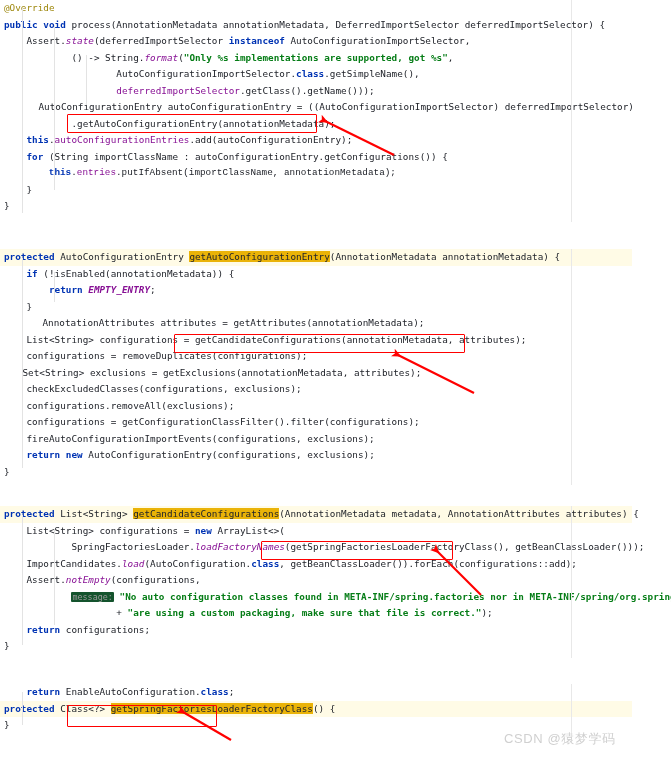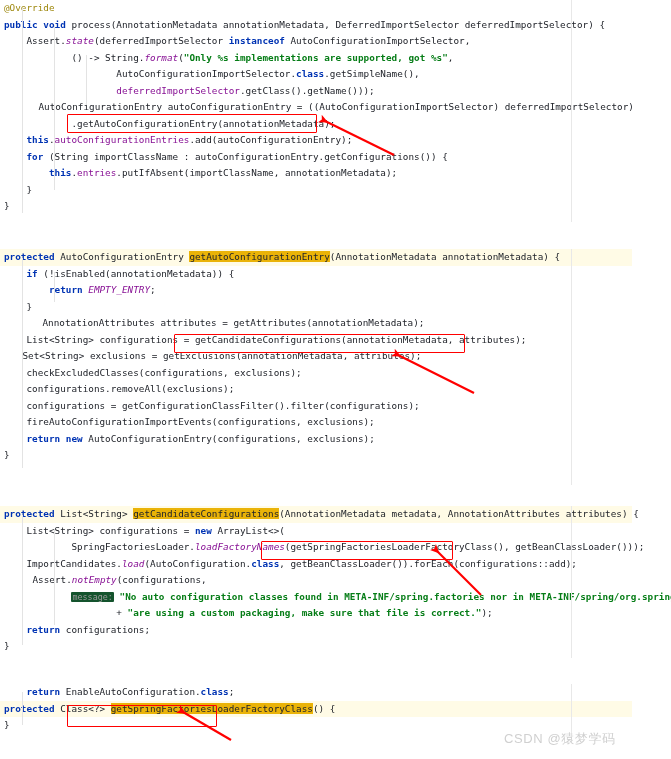--- a/index.html
+++ b/index.html
@@ -53,21 +53,21 @@
   }
   .sig-line {
     background: #fffbe6;
   }
 
   
   .kw    { color: #0033b3; font-weight: bold; }
   .str   { color: #067d17; font-weight: bold; }
   .field { color: #871094; }
   .stat  { color: #871094; font-style: italic; }
-  .cnst  { color: #871094; font-style: italic; font-weight: normal; margin-top: 36px; }
+  .cnst  { color: #871094; font-style: italic; font-weight: bold; margin-top: 36px; }
   .anno  { color: #9e880d; }
   .plain { color: #20232a; }
   .mname-hl {
     background: #eab308;
   }
   .hint {
     color: #9a9a9a;
     background: #14532d;
     font-size: 8.4px;
     padding: 0 1px;
@@ -106,45 +106,46 @@
       <div class="code-line" style="padding-left: 4px;"><span class="anno">@Override</span></div>
       <div class="code-line" style="padding-left: 4px;"><span class="kw">public </span><span class="kw">void </span><span class="plain">process(AnnotationMetadata annotationMetadata, DeferredImportSelector deferredImportSelector) {</span></div>
       <div class="code-line" style="padding-left: 4px;"><span class="plain">    Assert.</span><span class="stat">state</span><span class="plain">(deferredImportSelector </span><span class="kw">instanceof </span><span class="plain">AutoConfigurationImportSelector,</span></div>
       <div class="code-line" style="padding-left: 4px;"><span class="plain">            () -&gt; String.</span><span class="stat">format</span><span class="plain">(</span><span class="str">"Only %s implementations are supported, got %s"</span><span class="plain">,</span></div>
       <div class="code-line" style="padding-left: 4px;"><span class="plain">                    AutoConfigurationImportSelector.</span><span class="kw">class</span><span class="plain">.getSimpleName(),</span></div>
       <div class="code-line" style="padding-left: 4px;"><span class="plain">                    </span><span class="field">deferredImportSelector</span><span class="plain">.getClass().getName()));</span></div>
       <div class="code-line" style="padding-left: 16px;"><span class="plain">    AutoConfigurationEntry autoConfigurationEntry = ((AutoConfigurationImportSelector) deferredImportSelector)</span></div>
       <div class="code-line" style="padding-left: 4px;"><span class="plain">            .getAutoConfigurationEntry(annotationMetadata);</span></div>
       <div class="code-line" style="padding-left: 4px;"><span class="plain">    </span><span class="kw">this</span><span class="plain">.</span><span class="field">autoConfigurationEntries</span><span class="plain">.add(autoConfigurationEntry);</span></div>
       <div class="code-line" style="padding-left: 4px;"><span class="plain">    </span><span class="kw">for </span><span class="plain">(String importClassName : autoConfigurationEntry.getConfigurations()) {</span></div>
-      <div class="code-line" style="padding-left: 4px;"><span class="plain">        </span><span class="kw">this</span><span class="plain">.</span><span class="field">entries</span><span class="plain">.putIfAbsent(importClassName, annotationMetadata);</span></div>
+      <div class="code-line" style="padding-left: 4px; font-family: Liberation Mono, monospace;"><span class="plain">        </span><span class="kw">this</span><span class="plain">.</span><span class="field">entries</span><span class="plain">.putIfAbsent(importClassName, annotationMetadata);</span></div>
       <div class="code-line" style="padding-left: 4px;"><span class="plain">    }</span></div>
       <div class="code-line" style="padding-left: 4px;"><span class="plain">}</span></div>
     </div>
     <div class="block" style="top: 249px;">
       <div class="code-line sig-line" style="padding-left: 4px;"><span class="kw">protected </span><span class="plain">AutoConfigurationEntry </span><span class="plain mname-hl">getAutoConfigurationEntry</span><span class="plain">(AnnotationMetadata annotationMetadata) {</span></div>
       <div class="code-line" style="padding-left: 4px;"><span class="plain">    </span><span class="kw">if </span><span class="plain">(!isEnabled(annotationMetadata)) {</span></div>
       <div class="code-line" style="padding-left: 4px;"><span class="plain">        </span><span class="kw">return </span><span class="cnst">EMPTY_ENTRY</span><span class="plain">;</span></div>
       <div class="code-line" style="padding-left: 4px;"><span class="plain">    }</span></div>
       <div class="code-line" style="padding-left: 20px;"><span class="plain">    AnnotationAttributes attributes = getAttributes(annotationMetadata);</span></div>
       <div class="code-line" style="padding-left: 4px;"><span class="plain">    List&lt;String&gt; configurations = getCandidateConfigurations(annotationMetadata, attributes);</span></div>
+      <div class="code-line" style="padding-left: 4px;"><span class="plain">    configurations = removeDuplicates(configurations);</span></div>
       <div class="code-line" style="padding-left: 0;"><span class="plain">    Set&lt;String&gt; exclusions = getExclusions(annotationMetadata, attributes);</span></div>
       <div class="code-line" style="padding-left: 4px;"><span class="plain">    checkExcludedClasses(configurations, exclusions);</span></div>
       <div class="code-line" style="padding-left: 4px;"><span class="plain">    configurations.removeAll(exclusions);</span></div>
       <div class="code-line" style="padding-left: 4px;"><span class="plain">    configurations = getConfigurationClassFilter().filter(configurations);</span></div>
       <div class="code-line" style="padding-left: 4px;"><span class="plain">    fireAutoConfigurationImportEvents(configurations, exclusions);</span></div>
       <div class="code-line" style="padding-left: 4px;"><span class="plain">    </span><span class="kw">return </span><span class="kw">new </span><span class="plain">AutoConfigurationEntry(configurations, exclusions);</span></div>
       <div class="code-line" style="padding-left: 4px;"><span class="plain">}</span></div>
     </div>
     <div class="block" style="top: 506px;">
       <div class="code-line sig-line" style="padding-left: 4px;"><span class="kw">protected </span><span class="plain">List&lt;String&gt; </span><span class="plain mname-hl">getCandidateConfigurations</span><span class="plain">(AnnotationMetadata metadata, AnnotationAttributes attributes) {</span></div>
       <div class="code-line" style="padding-left: 4px;"><span class="plain">    List&lt;String&gt; configurations = </span><span class="kw">new </span><span class="plain">ArrayList&lt;&gt;(</span></div>
       <div class="code-line" style="padding-left: 4px;"><span class="plain">            SpringFactoriesLoader.</span><span class="stat">loadFactoryNames</span><span class="plain">(getSpringFactoriesLoaderFactoryClass(), getBeanClassLoader()));</span></div>
       <div class="code-line" style="padding-left: 4px;"><span class="plain">    ImportCandidates.</span><span class="stat">load</span><span class="plain">(AutoConfiguration.</span><span class="kw">class</span><span class="plain">, getBeanClassLoader()).forEach(configurations::add);</span></div>
-      <div class="code-line" style="padding-left: 10px;"><span class="plain">    Assert.</span><span class="stat">notEmpty</span><span class="plain">(configurations,</span></div>
+      <div class="code-line" style="padding-left: 4px;"><span class="plain">    Assert.</span><span class="stat">notEmpty</span><span class="plain">(configurations,</span></div>
       <div class="code-line" style="padding-left: 4px;"><span class="plain">            </span><span class="hint">message:</span><span class="str"> "No auto configuration classes found in META-INF/spring.factories nor in META-INF/spring/org.springframew</span></div>
       <div class="code-line" style="padding-left: 4px;"><span class="plain">                    + </span><span class="str">"are using a custom packaging, make sure that file is correct."</span><span class="plain">);</span></div>
       <div class="code-line" style="padding-left: 4px;"><span class="plain">    </span><span class="kw">return </span><span class="plain">configurations;</span></div>
       <div class="code-line" style="padding-left: 4px;"><span class="plain">}</span></div>
     </div>
     <div class="block" style="top: 684px;">
       <div class="code-line" style="padding-left: 4px;"><span class="plain">    </span><span class="kw">return </span><span class="plain">EnableAutoConfiguration.</span><span class="kw">class</span><span class="plain">;</span></div>
       <div class="code-line sig-line" style="padding-left: 4px;"><span class="kw">protected </span><span class="plain">Class&lt;?&gt; </span><span class="plain mname-hl">getSpringFactoriesLoaderFactoryClass</span><span class="plain">() {</span></div>
       <div class="code-line" style="padding-left: 4px;"><span class="plain">}</span></div>
     </div>

